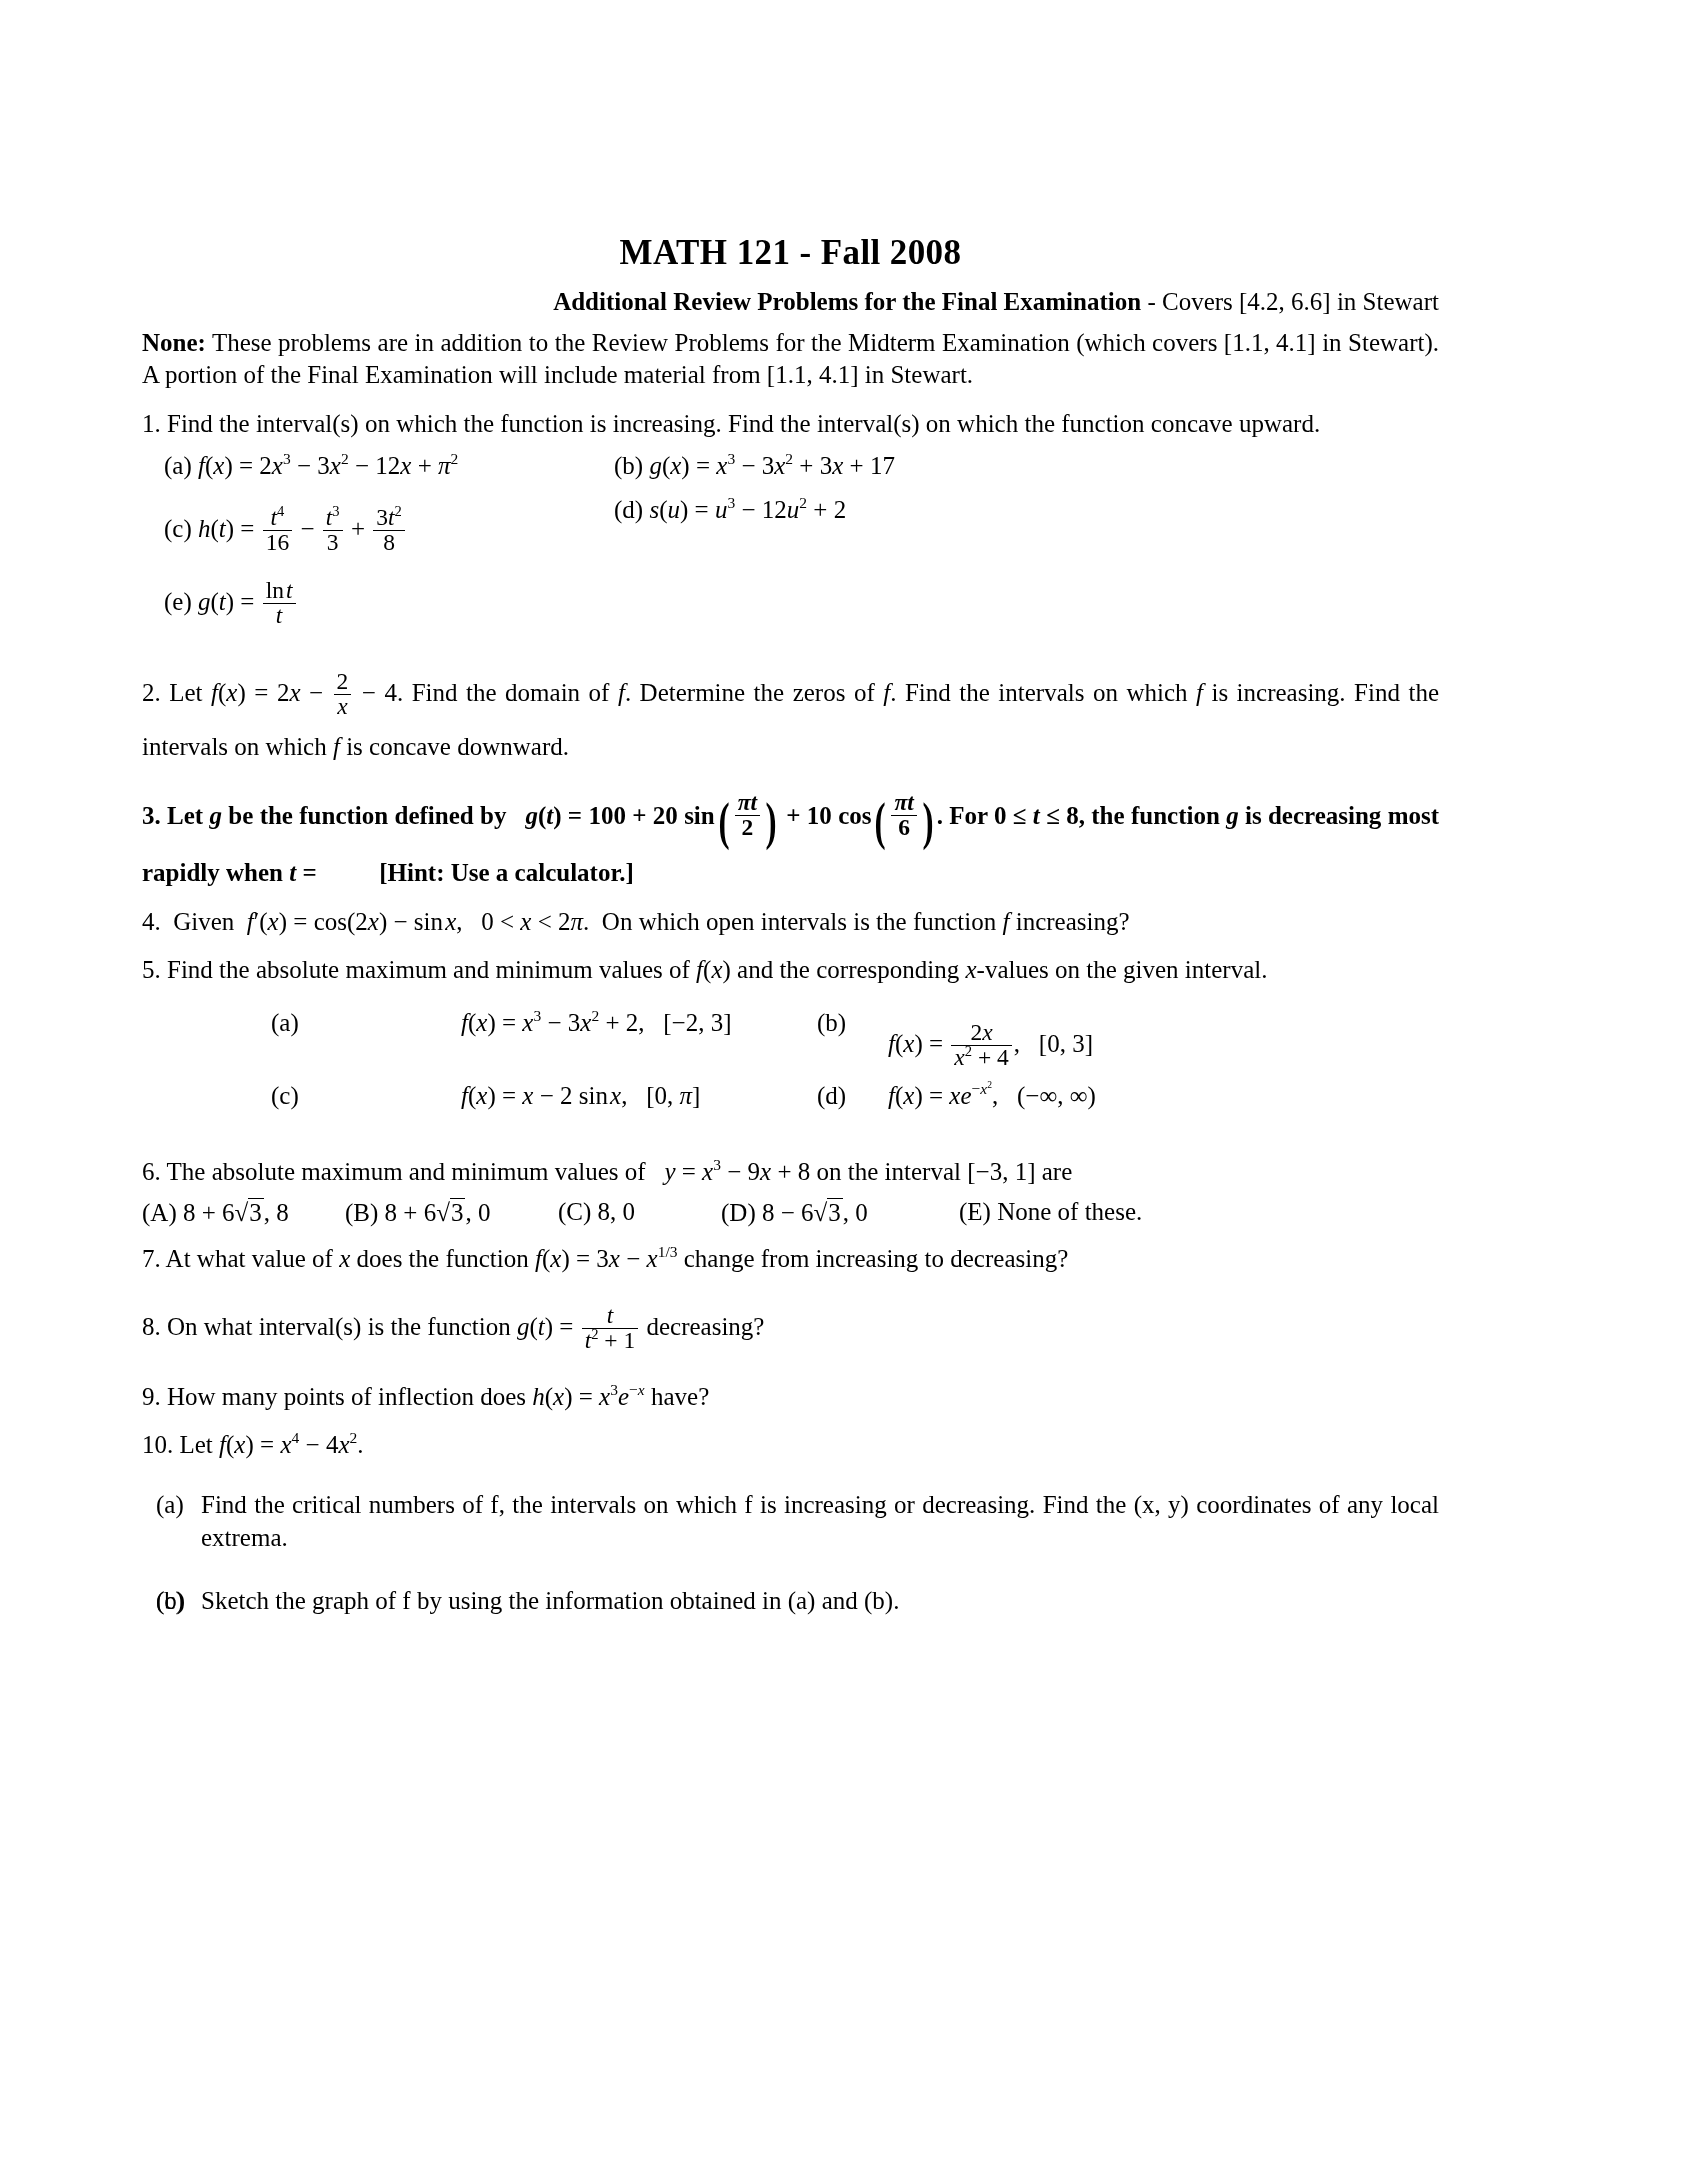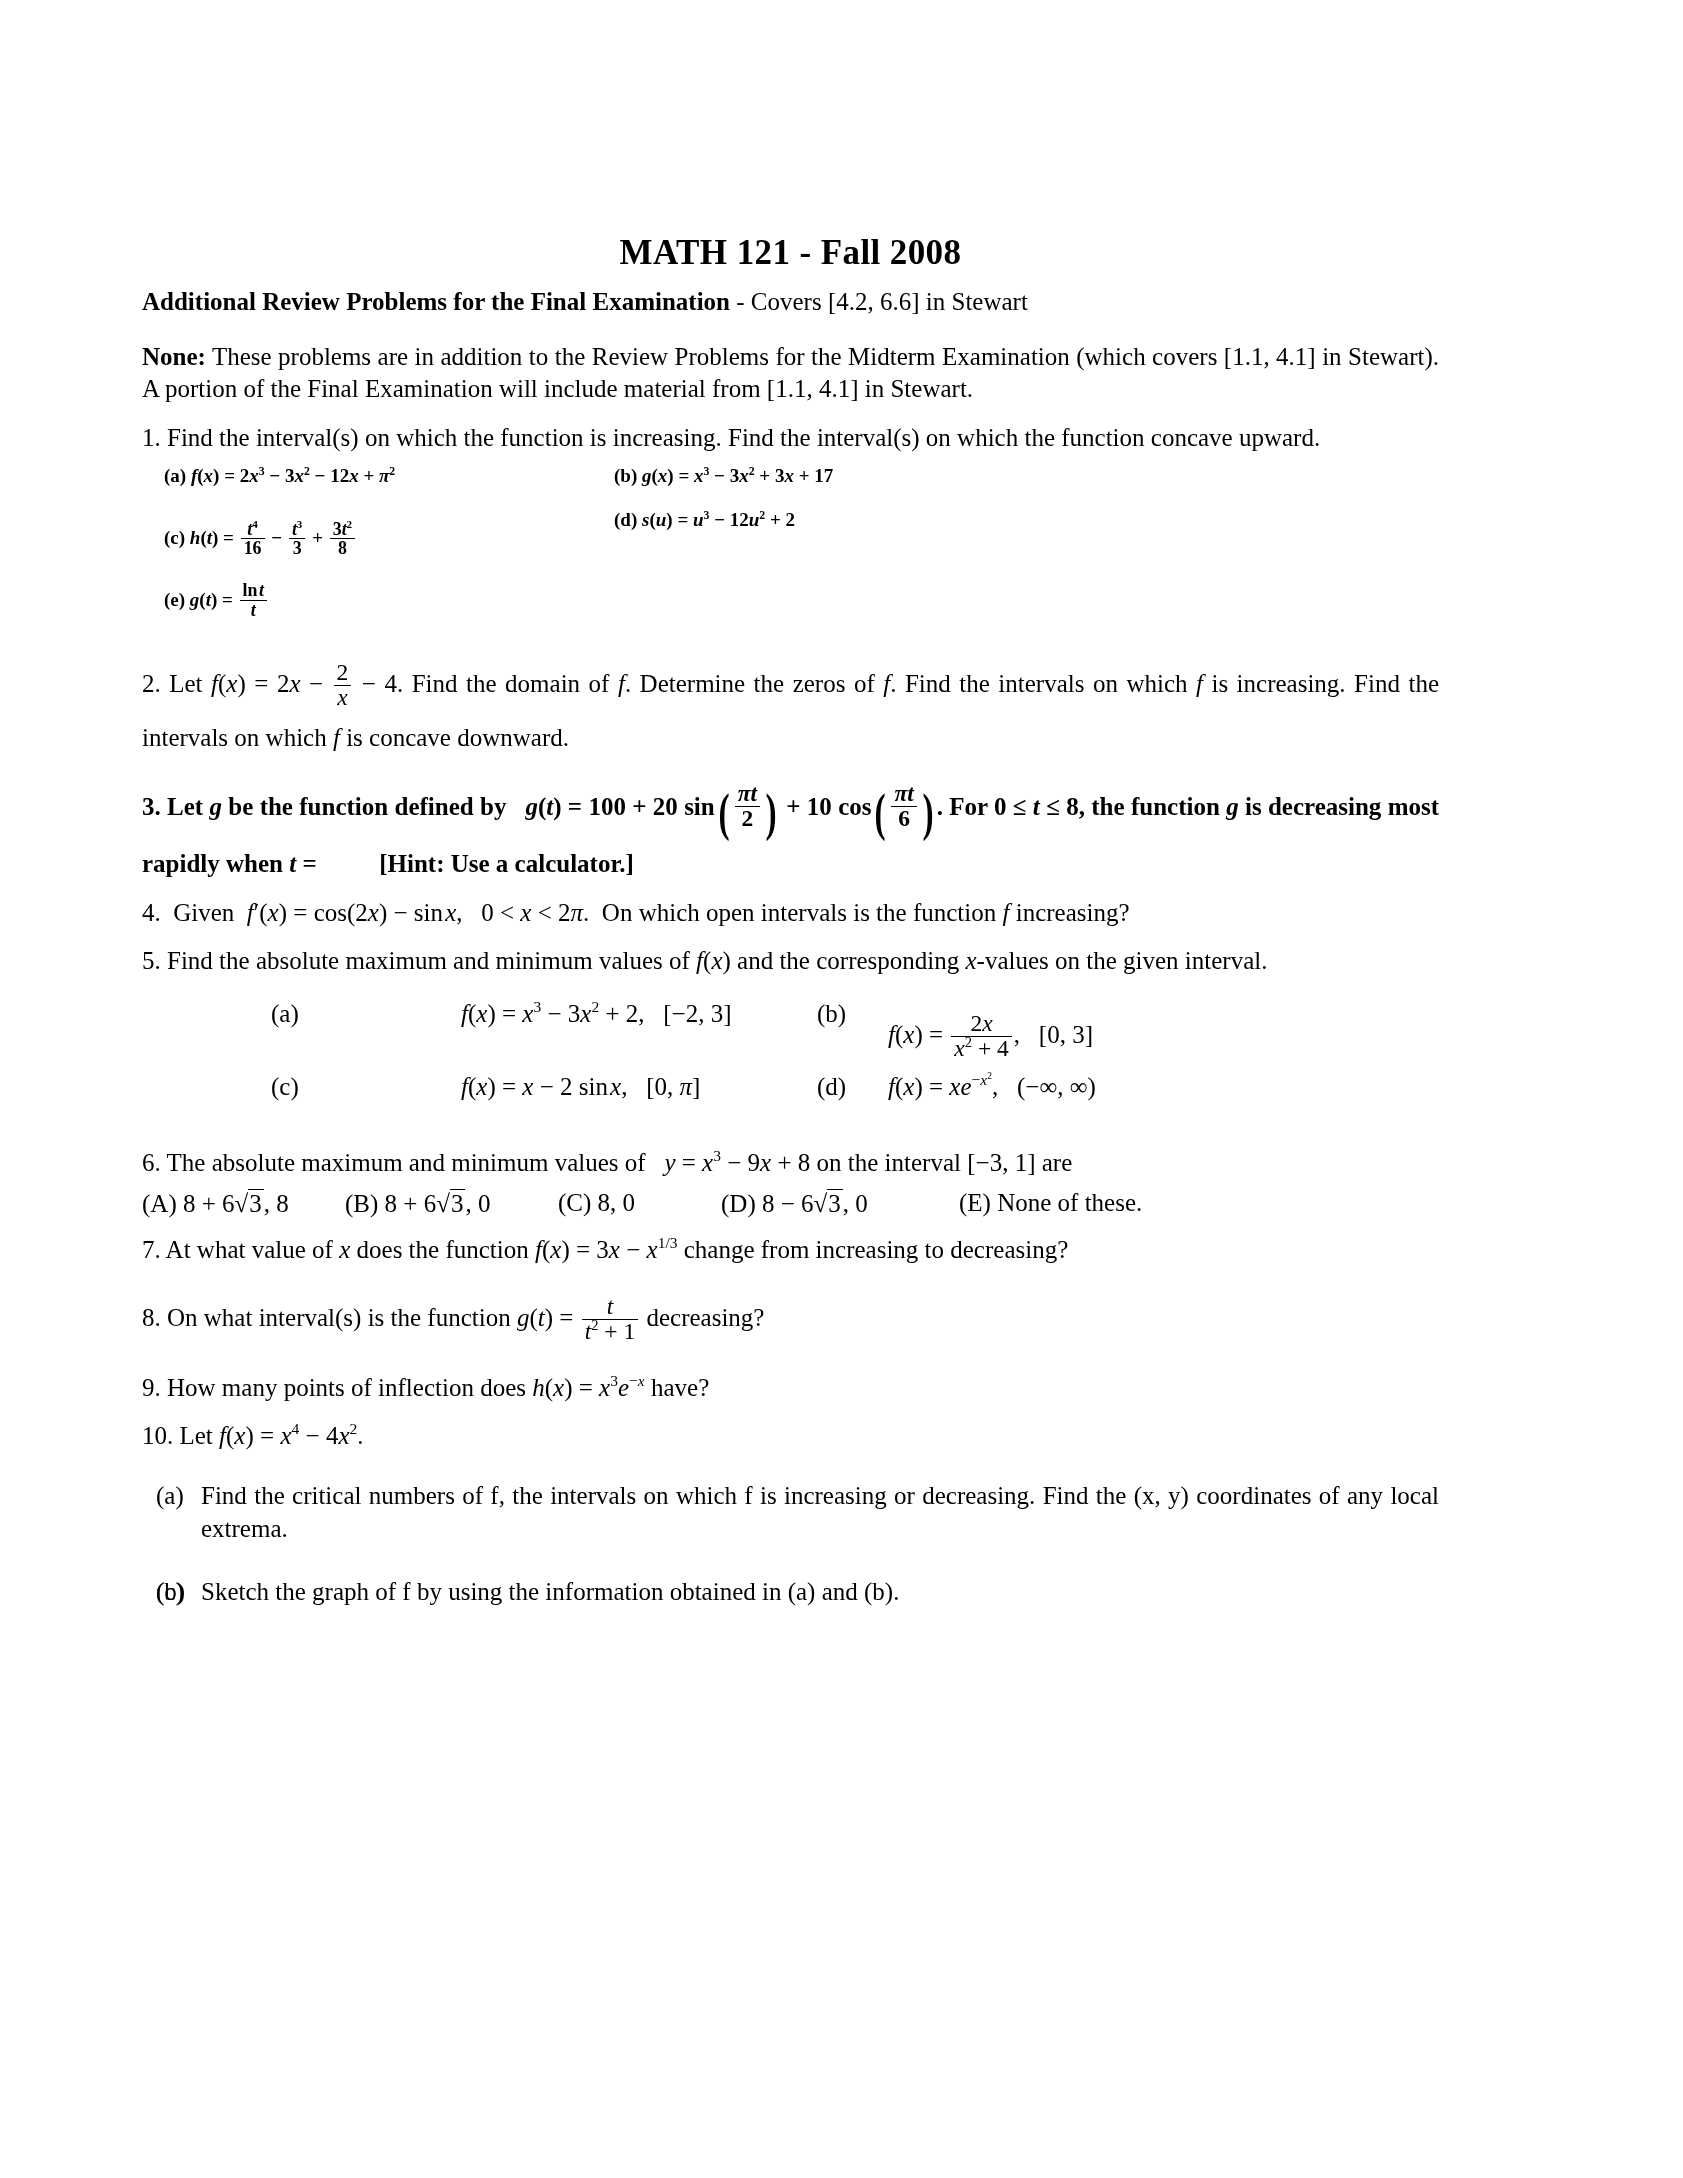--- a/index.html
+++ b/index.html
@@ -30,23 +30,23 @@
   
   .doc-title {
     text-align: center;
     font-size: 35px;
     font-weight: bold;
     letter-spacing: 0.4px;
     margin: 0 0 14px 0;
     line-height: 1.1;
   }
   .doc-subtitle {
-    text-align: left;
-    font-size: 25px;
-    margin: 0 0 24px 0;
+    text-align: right;
+    font-size: 25px;
+    margin: 0 0 10px 0;
     line-height: 1.2;
   }
   .doc-subtitle .bold { font-weight: bold; }
 
   
   p.para {
     font-size: 25px;
     line-height: 1.30;
     margin: 0 0 16px 0;
     text-align: justify;
@@ -96,21 +96,21 @@
     position: relative;
     margin: 4px 0 18px 0;
   }
   .colrow {
     display: flex;
     align-items: flex-start;
     min-height: 44px;
   }
   .colrow .cL { width: 450px; flex: 0 0 450px; }
   .colrow .cR { flex: 1 1 auto; }
-  .colrow .item { font-size: 19px; line-height: 1.25; white-space: nowrap; font-weight: bold; }
+  .colrow .item { font-size: 25px; line-height: 1.25; white-space: nowrap; }
   .indent-a { padding-left: 22px; }
 
   
   .row-tall { min-height: 61px; }
 
   
   .p5 {
     margin: 22px 0 26px 0;
   }
   .p5row {

